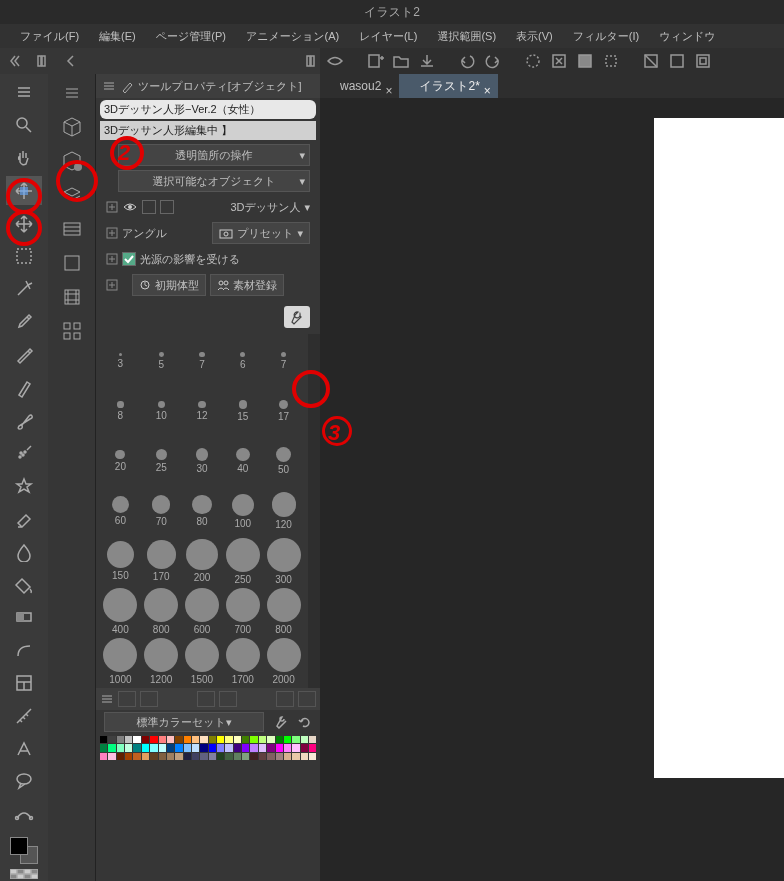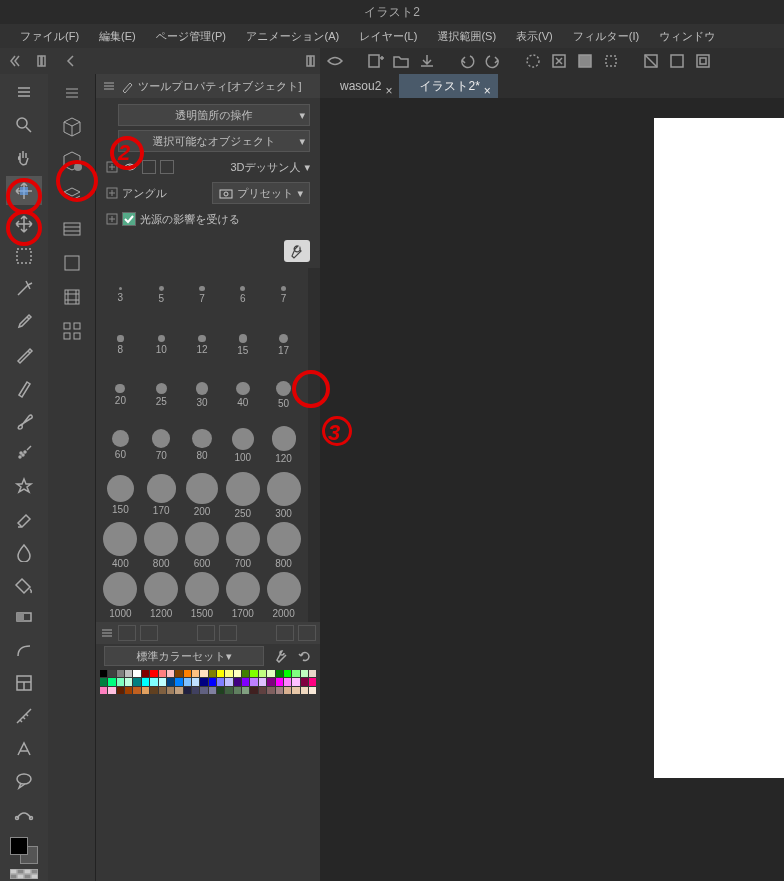--- a/index.html
+++ b/index.html
@@ -375,20 +375,22 @@
     <div class="panel-head">
       <svg width="14" height="14">
           <path d="M2 4 H12 M2 7 H12 M2 10 H12"></path>
         </svg>
       <svg width="14" height="14">
           <path d="M3 12 L10 4 L12 6 L5 14 Z"></path>
         </svg>
       <span style="font-size:11px">ツールプロパティ[オブジェクト]</span>
     </div>
     <div class="prop-body">
+      <div class="prop-title">3Dデッサン人形−Ver.2（女性）</div>
+      <div class="prop-sub">3Dデッサン人形編集中 】</div>
       <div class="dd">
         <span>透明箇所の操作</span>
         <span class="chev">▾</span>
       </div>
       <div class="dd">
         <span>選択可能なオブジェクト</span>
         <span class="chev">▾</span>
       </div>
       <div class="row">
         <svg class="plus">
@@ -422,20 +424,42 @@
       </div>
       <div class="row">
         <svg class="plus">
             <rect x="1" y="1" width="10" height="10" stroke="#888" fill="none"></rect>
             <path d="M6 3 V9 M3 6 H9" stroke="#888"></path>
           </svg>
         <span class="sq" style="background:#5a8"><svg width="12" height="12">
               <path d="M2 6 L5 9 L10 3" stroke="#fff" fill="none" stroke-width="2"></path>
             </svg></span>
         <span>光源の影響を受ける</span>
+      </div>
+      <div class="row">
+        <svg class="plus">
+            <rect x="1" y="1" width="10" height="10" stroke="#888" fill="none"></rect>
+            <path d="M6 3 V9 M3 6 H9" stroke="#888"></path>
+          </svg>
+        <span style="width:6px"></span>
+        <div class="btn">
+          <svg width="12" height="12">
+              <circle cx="6" cy="6" r="4" stroke="#ccc" fill="none"></circle>
+              <path d="M6 3 L6 6 L8 7" stroke="#ccc"></path>
+            </svg>
+          <span>初期体型</span>
+        </div>
+        <div class="btn">
+          <svg width="12" height="12">
+              <circle cx="4" cy="4" r="2" stroke="#ccc" fill="none"></circle>
+              <circle cx="9" cy="4" r="2" stroke="#ccc" fill="none"></circle>
+              <path d="M1 11 Q4 7 7 11 M6 11 Q9 7 12 11" stroke="#ccc" fill="none"></path>
+            </svg>
+          <span>素材登録</span>
+        </div>
       </div>
       <div class="wrench-row">
         <div class="wrench-btn">
           <svg width="16" height="16">
               <path d="M11 5 A3 3 0 1 1 9 3 L6 6 L3 13 L5 15 L12 8 A3 3 0 0 1 11 5 Z" fill="none" stroke-width="1.2"></path>
             </svg>
         </div>
       </div>
     </div>
 

